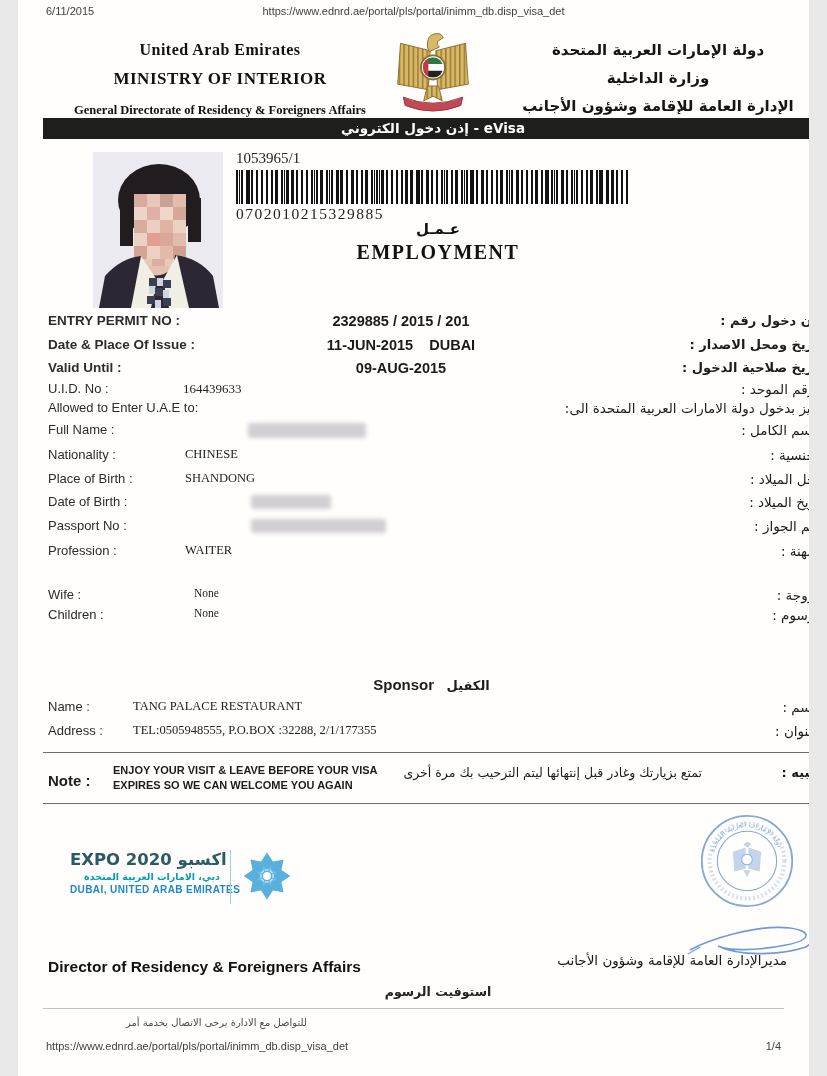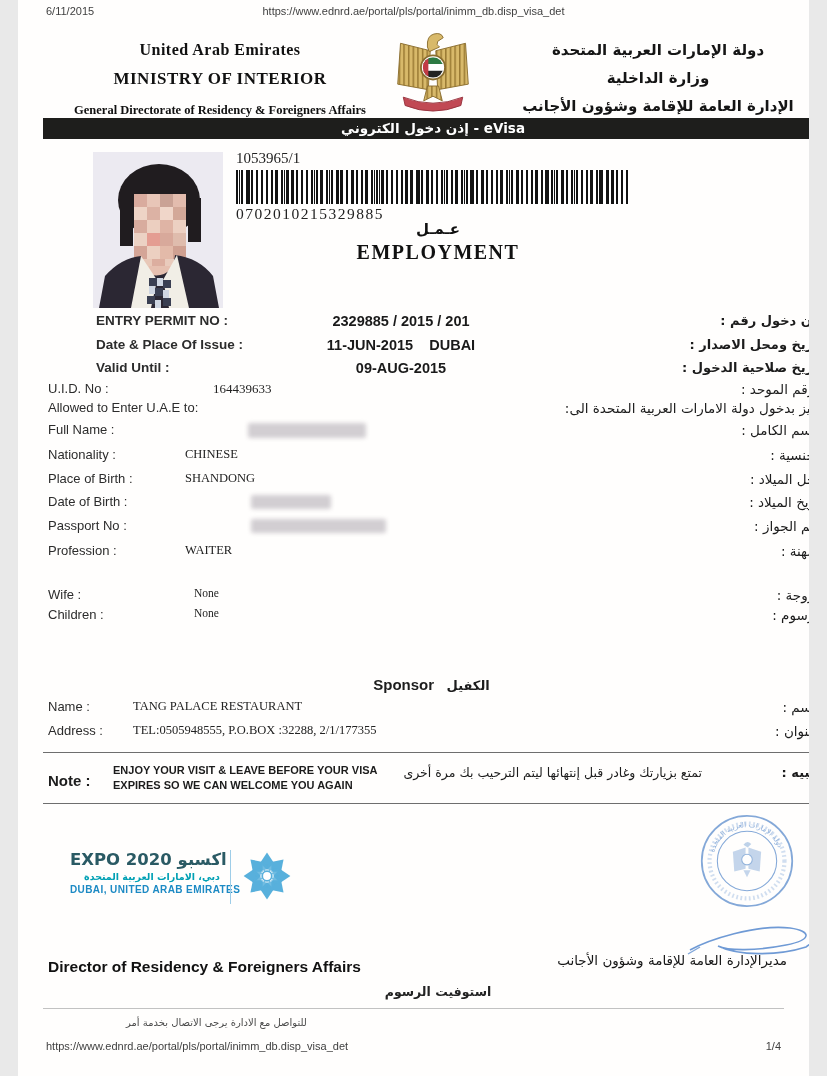--- a/index.html
+++ b/index.html
@@ -1,21 +1,21 @@
 <!DOCTYPE html>
 <html><head>
 <meta charset="utf-8">
 <style>
   html,body{margin:0;padding:0;background:#e9e9e9;}
   .page{position:relative;width:791px;height:1076px;background:#fffefd;overflow:hidden;
         font-family:"Liberation Sans",sans-serif;color:#1d1d1d;margin:0 auto;}
   .abs{position:absolute;}
   .ar{font-family:"DejaVu Sans",sans-serif;}
   .serif{font-family:"Liberation Serif",serif;}
-  .b{font-weight:bold;margin-left:48px;}
+  .b{font-weight:bold;}
 
   
   .print-date{left:28px;top:5px;font-size:11px;color:#3f3f3f;}
   .print-url{left:0;right:0;top:5px;text-align:center;font-size:11px;color:#3f3f3f;}
   .foot-rule{left:25px;right:25px;top:1008px;height:1px;background:#c2c2c2;}
   .foot-contact{left:108px;top:1017px;font-size:10px;color:#4a4a4a;}
   .foot-url{left:28px;top:1040px;font-size:11px;color:#3f3f3f;}
   .foot-page{right:28px;top:1040px;font-size:11px;color:#3f3f3f;}
 
   
@@ -46,21 +46,21 @@
 
   
   .row{left:0;width:827px;height:18px;}
   .lbl{position:absolute;left:30px;font-size:13px;color:#2c2c2c;white-space:nowrap;}
   .lbl.b{font-size:13.5px;}
   .arl{position:absolute;right:22px;font-size:13.5px;color:#1c1c1c;white-space:nowrap;}
   .arl.b{font-weight:bold;font-size:13px;}
   .v-center{position:absolute;left:288px;width:190px;text-align:center;font-weight:bold;
             font-size:14.5px;color:#1a1a1a;white-space:pre;}
   .v-serif{position:absolute;left:167px;font-family:"Liberation Serif",serif;font-size:12.5px;color:#222;white-space:nowrap;}
-  .v-uid{left:165px;font-size:13px;margin-left:30px;}
+  .v-uid{left:165px;font-size:13px;}
   .v-none{left:176px;font-size:11.5px;}
   .v-sponsor{left:115px;font-size:12.5px;}
   .redact{position:absolute;background:#d2ced2;filter:blur(2px);border-radius:2px;}
   .sec-head-en{position:absolute;left:30px;font-size:15px;font-weight:bold;color:#111;}
 
   
   .sponsor-head{left:0;top:676px;width:827px;text-align:center;}
   .sponsor-head .en{font-size:15px;font-weight:bold;}
   .sponsor-head .ak{font-size:13px;font-weight:bold;margin-left:8px;}
 

